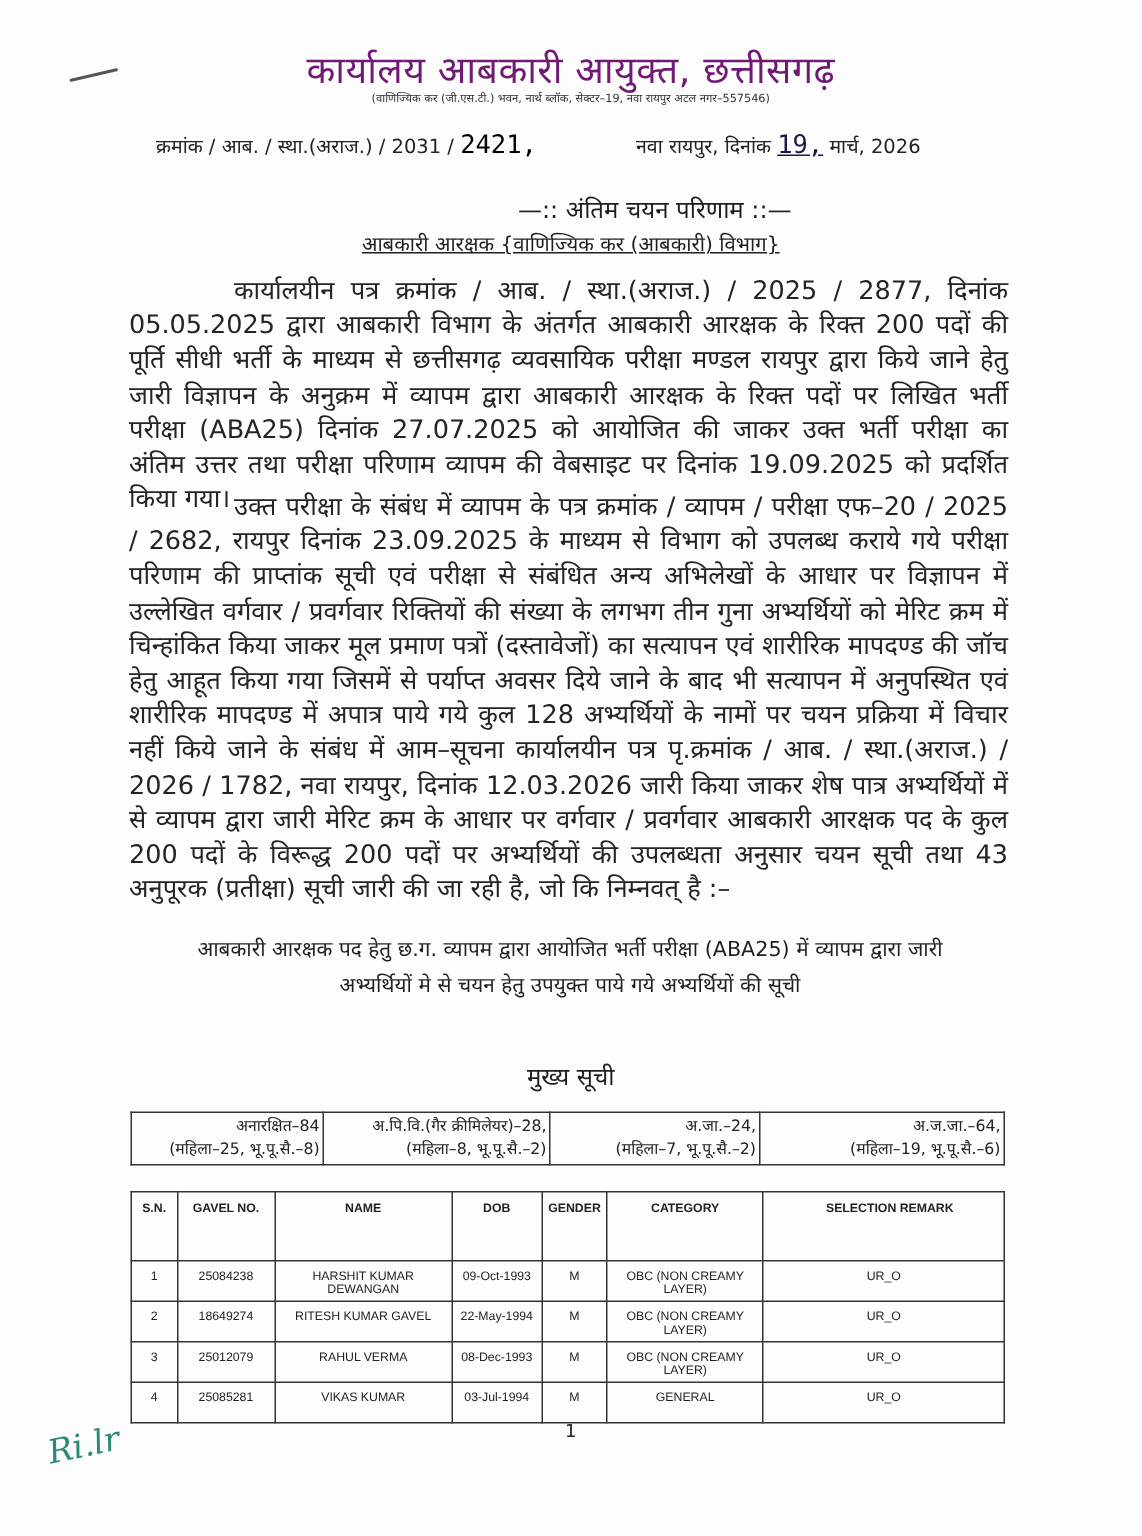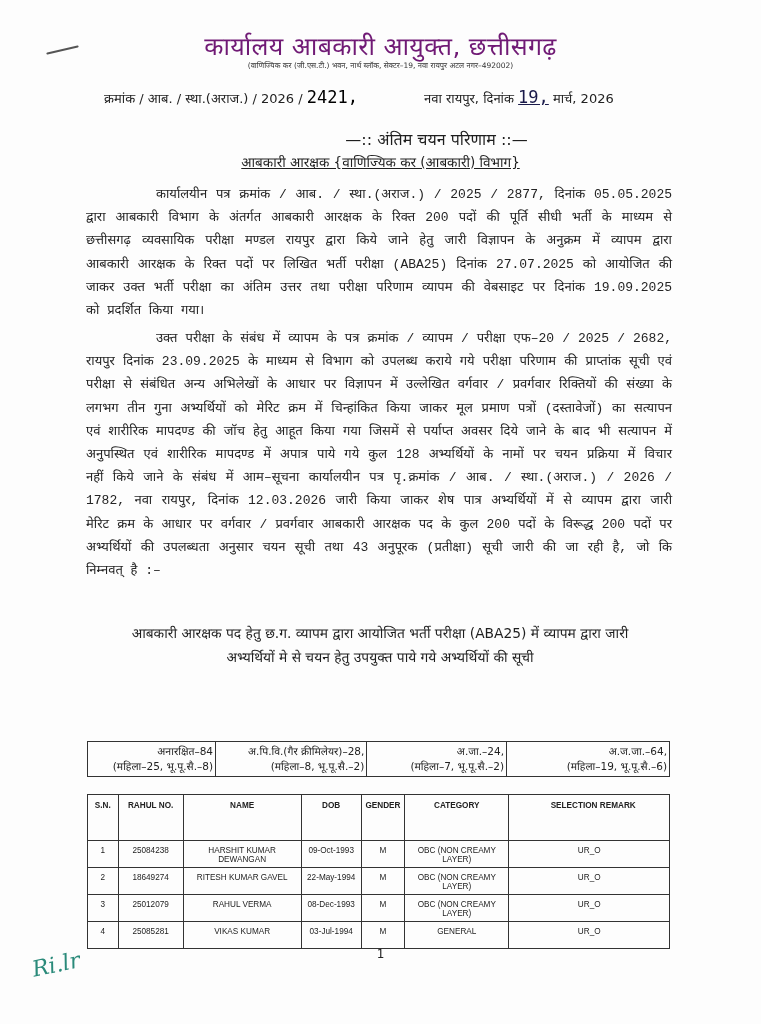--- a/index.html
+++ b/index.html
@@ -13,21 +13,21 @@
   .title { top:28px; left:0; width:761px; font-size:25px; color:#701a75; letter-spacing:0.3px; }
   .subaddr { top:60px; left:0; width:761px; font-size:7.5px; color:#333; }
   .pen-mark { left:46px; top:49px; width:33px; height:2px; background:#555; transform:rotate(-13deg); border-radius:2px; }
   .refline { top:87px; left:104px; font-size:13px; color:#222; }
   .refline .hand { font-family:"DejaVu Sans Mono",monospace; font-size:17px; color:#000000; }
   .dateline { top:87px; left:424px; font-size:13px; color:#222; }
   .dateline .hand { font-family:"DejaVu Sans Mono",monospace; font-size:17px; color:#1a1a4a;text-decoration:underline; }
   .heading1 { top:128px; left:12px; width:761px; font-size:16px; color:#1e1e1e;margin-left:44px; }
   .heading2 { top:153px; left:0; width:761px; font-size:13.5px; color:#1e1e1e; }
   .heading2 span { text-decoration:underline; }
-  .para { left:86px; width:586px; font-size:13px; line-height:23.2px; text-align:justify; color:#242424;font-family:Liberation Mono, monospace; }
+  .para { left:86px; width:586px; font-size:17px; line-height:23.2px; text-align:justify; color:#242424; }
   .para .indent { display:inline-block; width:70px; }
   .p1 { top:183px; }
   .p2 { top:327px; }
   .boldblock { top:621px; left:80px; width:600px; font-size:13.8px; line-height:24px; color:#1e1e1e; }
   .mukhya { top:706px; left:0; width:761px; font-size:16px; color:#1e1e1e; }
   .cattable { position:absolute; left:87px; top:741px; width:583px; border-collapse:collapse; font-size:10.5px; }
   .cattable td { border:1.3px solid #333; text-align:right; padding:1px 2px; line-height:15px; height:32px; color:#222; }
   .main-table { position:absolute; left:87px; top:794px; width:583px; border-collapse:collapse; font-size:8.2px; font-family:"Liberation Sans",sans-serif; }
   .main-table th, .main-table td { border:1px solid #333; text-align:center; vertical-align:top; color:#222; }
   .main-table th { height:40px; padding-top:4px; font-weight:bold; line-height:13px; }
@@ -36,40 +36,41 @@
   .signature { left:32px; top:952px; font-size:22px; color:#2a8a7a; font-family:"DejaVu Serif",serif; font-style:italic; transform:rotate(-12deg); }
 </style>
 </head>
 <body>
 
 <div class="page">
 
   <div class="abs pen-mark"></div>
 
   <div class="abs title center">कार्यालय आबकारी आयुक्त, छत्तीसगढ़</div>
-  <div class="abs subaddr center">(वाणिज्यिक कर (जी.एस.टी.) भवन, नार्थ ब्लॉक, सेक्टर–19, नवा रायपुर अटल नगर–492002)</div>
+  <div class="abs subaddr center">(वाणिज्यिक कर (जी.एस.टी.) भवन, नार्थ ब्लॉक, सेक्टर–19, नवा रायपुर अटल नगर–557546)</div>
 
   <div class="abs refline">
-    <span>क्रमांक / आब. / स्था.(अराज.) / 2026 / </span><span class="hand">2421,</span>
+    <span>क्रमांक / आब. / स्था.(अराज.) / 2031 / </span><span class="hand">2421,</span>
   </div>
   <div class="abs dateline">
     <span>नवा रायपुर, दिनांक </span><span class="hand">19,</span><span> मार्च, 2026</span>
   </div>
 
   <div class="abs heading1 center">—:: अंतिम चयन परिणाम ::—</div>
   <div class="abs heading2 center"><span>आबकारी आरक्षक {वाणिज्यिक कर (आबकारी) विभाग}</span></div>
 
   <div class="abs para p1"><span class="indent"></span><span>कार्यालयीन पत्र क्रमांक / आब. / स्था.(अराज.) / 2025 / 2877, दिनांक 05.05.2025 द्वारा आबकारी विभाग के अंतर्गत आबकारी आरक्षक के रिक्त 200 पदों की पूर्ति सीधी भर्ती के माध्यम से छत्तीसगढ़ व्यवसायिक परीक्षा मण्डल रायपुर द्वारा किये जाने हेतु जारी विज्ञापन के अनुक्रम में व्यापम द्वारा आबकारी आरक्षक के रिक्त पदों पर लिखित भर्ती परीक्षा (ABA25) दिनांक 27.07.2025 को आयोजित की जाकर उक्त भर्ती परीक्षा का अंतिम उत्तर तथा परीक्षा परिणाम व्यापम की वेबसाइट पर दिनांक 19.09.2025 को प्रदर्शित किया गया।</span></div>
   <div class="abs para p2"><span class="indent"></span><span>उक्त परीक्षा के संबंध में व्यापम के पत्र क्रमांक / व्यापम / परीक्षा एफ–20 / 2025 / 2682, रायपुर दिनांक 23.09.2025 के माध्यम से विभाग को उपलब्ध कराये गये परीक्षा परिणाम की प्राप्तांक सूची एवं परीक्षा से संबंधित अन्य अभिलेखों के आधार पर विज्ञापन में उल्लेखित वर्गवार / प्रवर्गवार रिक्तियों की संख्या के लगभग तीन गुना अभ्यर्थियों को मेरिट क्रम में चिन्हांकित किया जाकर मूल प्रमाण पत्रों (दस्तावेजों) का सत्यापन एवं शारीरिक मापदण्ड की जॉच हेतु आहूत किया गया जिसमें से पर्याप्त अवसर दिये जाने के बाद भी सत्यापन में अनुपस्थित एवं शारीरिक मापदण्ड में अपात्र पाये गये कुल 128 अभ्यर्थियों के नामों पर चयन प्रक्रिया में विचार नहीं किये जाने के संबंध में आम–सूचना कार्यालयीन पत्र पृ.क्रमांक / आब. / स्था.(अराज.) / 2026 / 1782, नवा रायपुर, दिनांक 12.03.2026 जारी किया जाकर शेष पात्र अभ्यर्थियों में से व्यापम द्वारा जारी मेरिट क्रम के आधार पर वर्गवार / प्रवर्गवार आबकारी आरक्षक पद के कुल 200 पदों के विरूद्ध 200 पदों पर अभ्यर्थियों की उपलब्धता अनुसार चयन सूची तथा 43 अनुपूरक (प्रतीक्षा) सूची जारी की जा रही है, जो कि निम्नवत् है :–</span></div>
 
   <div class="abs boldblock center">
     <div>आबकारी आरक्षक पद हेतु छ.ग. व्यापम द्वारा आयोजित भर्ती परीक्षा (ABA25) में व्यापम द्वारा जारी</div>
     <div>अभ्यर्थियों मे से चयन हेतु उपयुक्त पाये गये अभ्यर्थियों की सूची</div>
   </div>
 
+  <div class="abs mukhya center">मुख्य सूची</div>
 
   <table class="cattable">
     <tbody>
         <tr>
       <td style="width:22%">
             <div>अनारक्षित–84</div>
             <div>(महिला–25, भू.पू.सै.–8)</div>
           </td>
       <td style="width:26%">
             <div>अ.पि.वि.(गैर क्रीमिलेयर)–28,</div>
@@ -84,21 +85,21 @@
             <div>(महिला–19, भू.पू.सै.–6)</div>
           </td>
     </tr>
   </tbody>
     </table>
 
   <table class="main-table">
     <thead>
       <tr>
         <th style="width:31px">S.N.</th>
-        <th style="width:70px">RAHUL NO.</th>
+        <th style="width:70px">GAVEL NO.</th>
         <th style="width:135px">NAME</th>
         <th style="width:69px">DOB</th>
         <th style="width:42px">GENDER</th>
         <th style="width:118px">CATEGORY</th>
         <th style="width:118px; padding-left:33px; padding-right:25px;">SELECTION REMARK</th>
       </tr>
     </thead>
     <tbody>
       <tr>
         <td>1</td>

